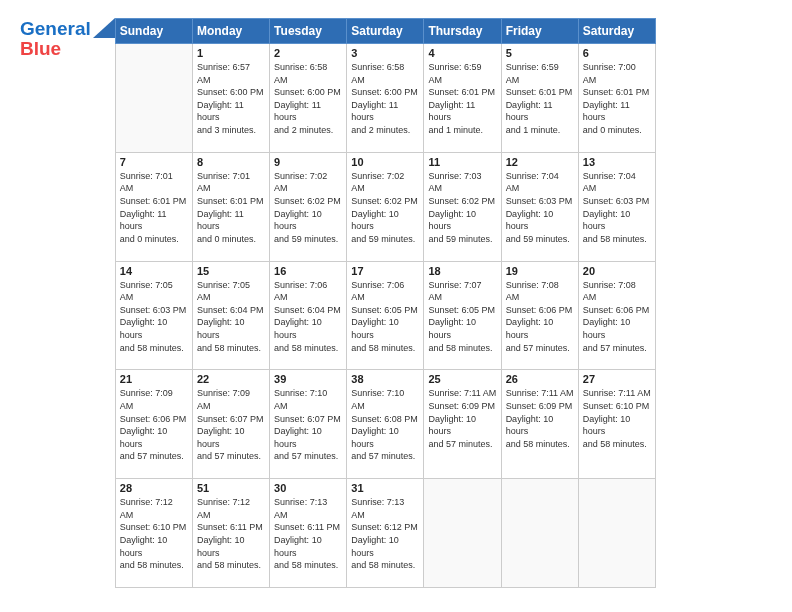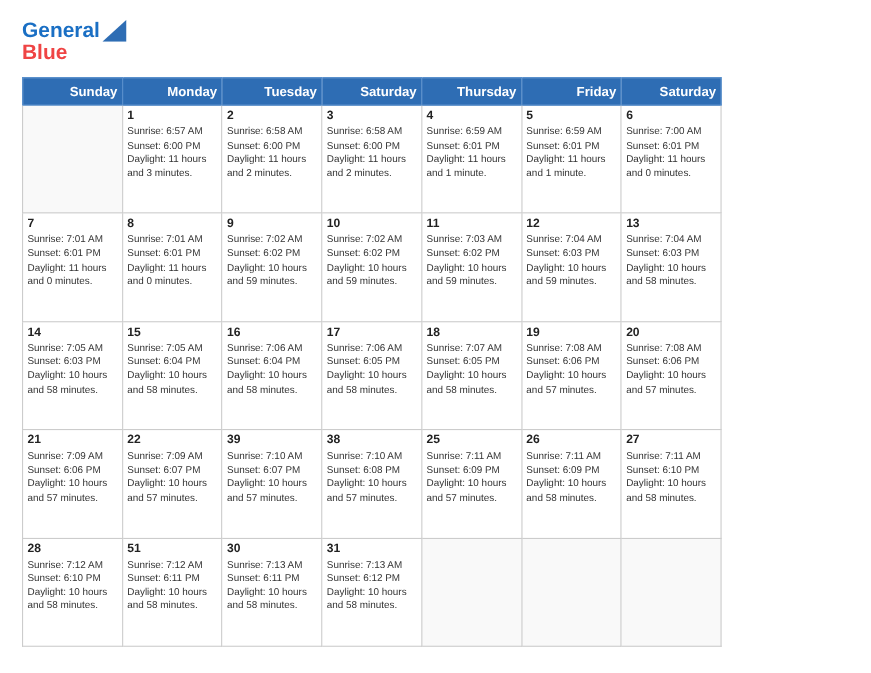--- a/index.html
+++ b/index.html
@@ -8,21 +8,20 @@
       height: 612px;
       font-family: Arial, sans-serif;
       background: #fff;
       overflow: hidden;
     }
     .page {
       width: 676px;
       height: 612px;
       padding: 18px 20px 24px 20px;
       display: flex;
-      flex-direction: column;
     }
     .header {
       display: flex;
       justify-content: space-between;
       align-items: flex-start;
       margin-bottom: 10px;
     }
     .logo {
       display: flex;
       flex-direction: column;
@@ -48,21 +47,21 @@
       border-collapse: collapse;
       width: 100%;
       table-layout: fixed;
     }
     .calendar th {
       background: #2e6db4;
       color: #fff;
       font-size: 12px;
       font-weight: bold;
       padding: 5px 4px;
-      text-align: right;
+      text-align: left;
       border: 1px solid #5a90cc;
     }
     .calendar td {
       border: 1px solid #ccc;
       vertical-align: top;
       padding: 3px 4px;
       font-size: 9.5px;
       color: #333;
       height: 88px;
     }

